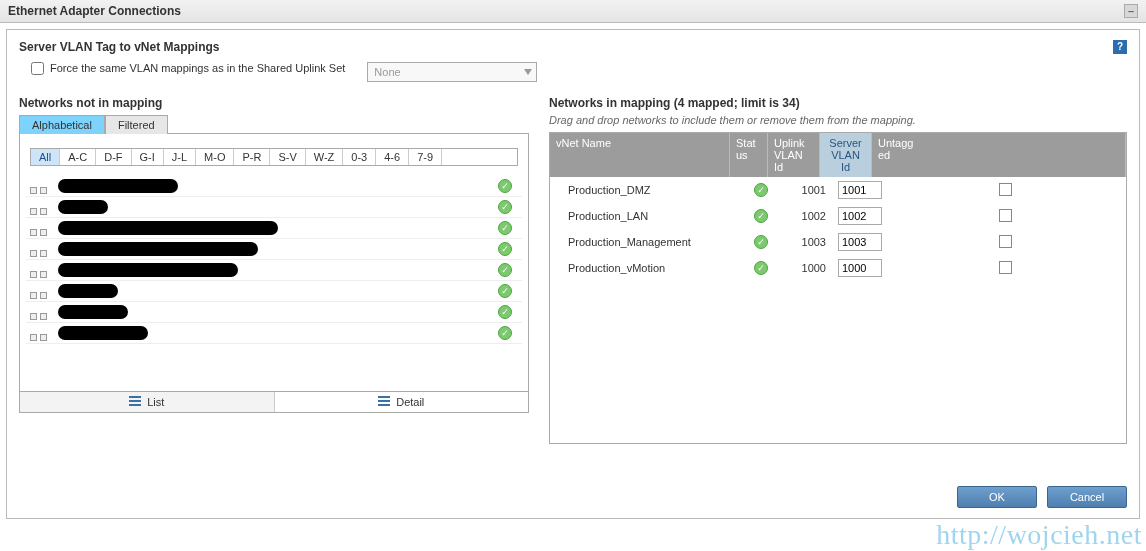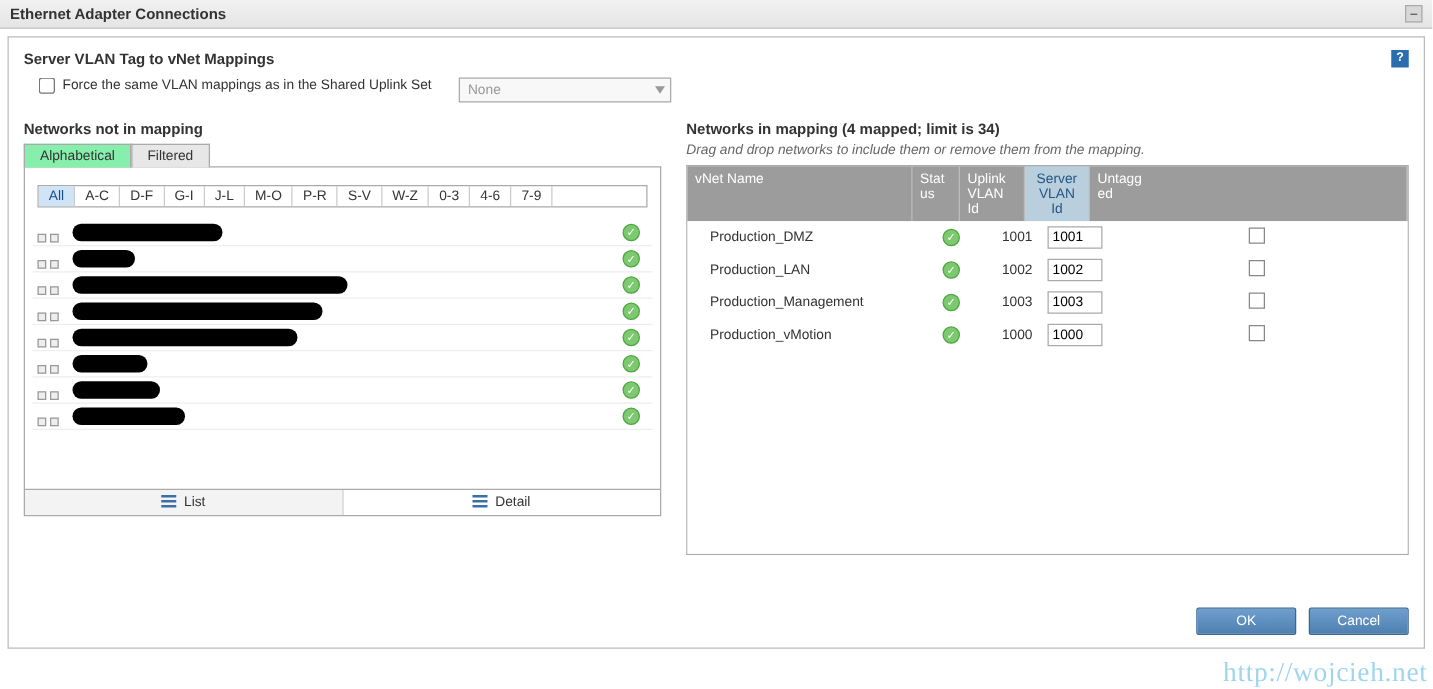--- a/index.html
+++ b/index.html
@@ -109,21 +109,21 @@
   }
   .tab {
     border:1px solid #aaa;
     border-bottom:none;
     padding: 3px 12px;
     background: #e7e7e7;
     position: relative;
     top:1px;
   }
   .tab.active {
-    background:#86efac;
+    background:#7dd3fc;
     z-index:2;
   }
   .listbox {
     border:1px solid #aaa;
     background:#fff;
     height: 280px;
     display:flex;
     flex-direction:column;
   }
   .filterbar {
@@ -264,21 +264,21 @@
     background:linear-gradient(#6f9fcd,#4f7fb0);
     color:#fff;
     border:1px solid #3a678f;
     border-radius:2px;
   }
   .watermark {
     position:absolute;
     right:4px; bottom:0px;
     color:#9fd5ef;
     font-family:Georgia,serif;
-    font-size:22px;
+    font-size:28px;
     letter-spacing:0.5px;
     pointer-events:none;
   }
 </style>
 </head>
 <body>
 
 <div class="titlebar">
   <span>Ethernet Adapter Connections</span>
   <span class="close">–</span>

